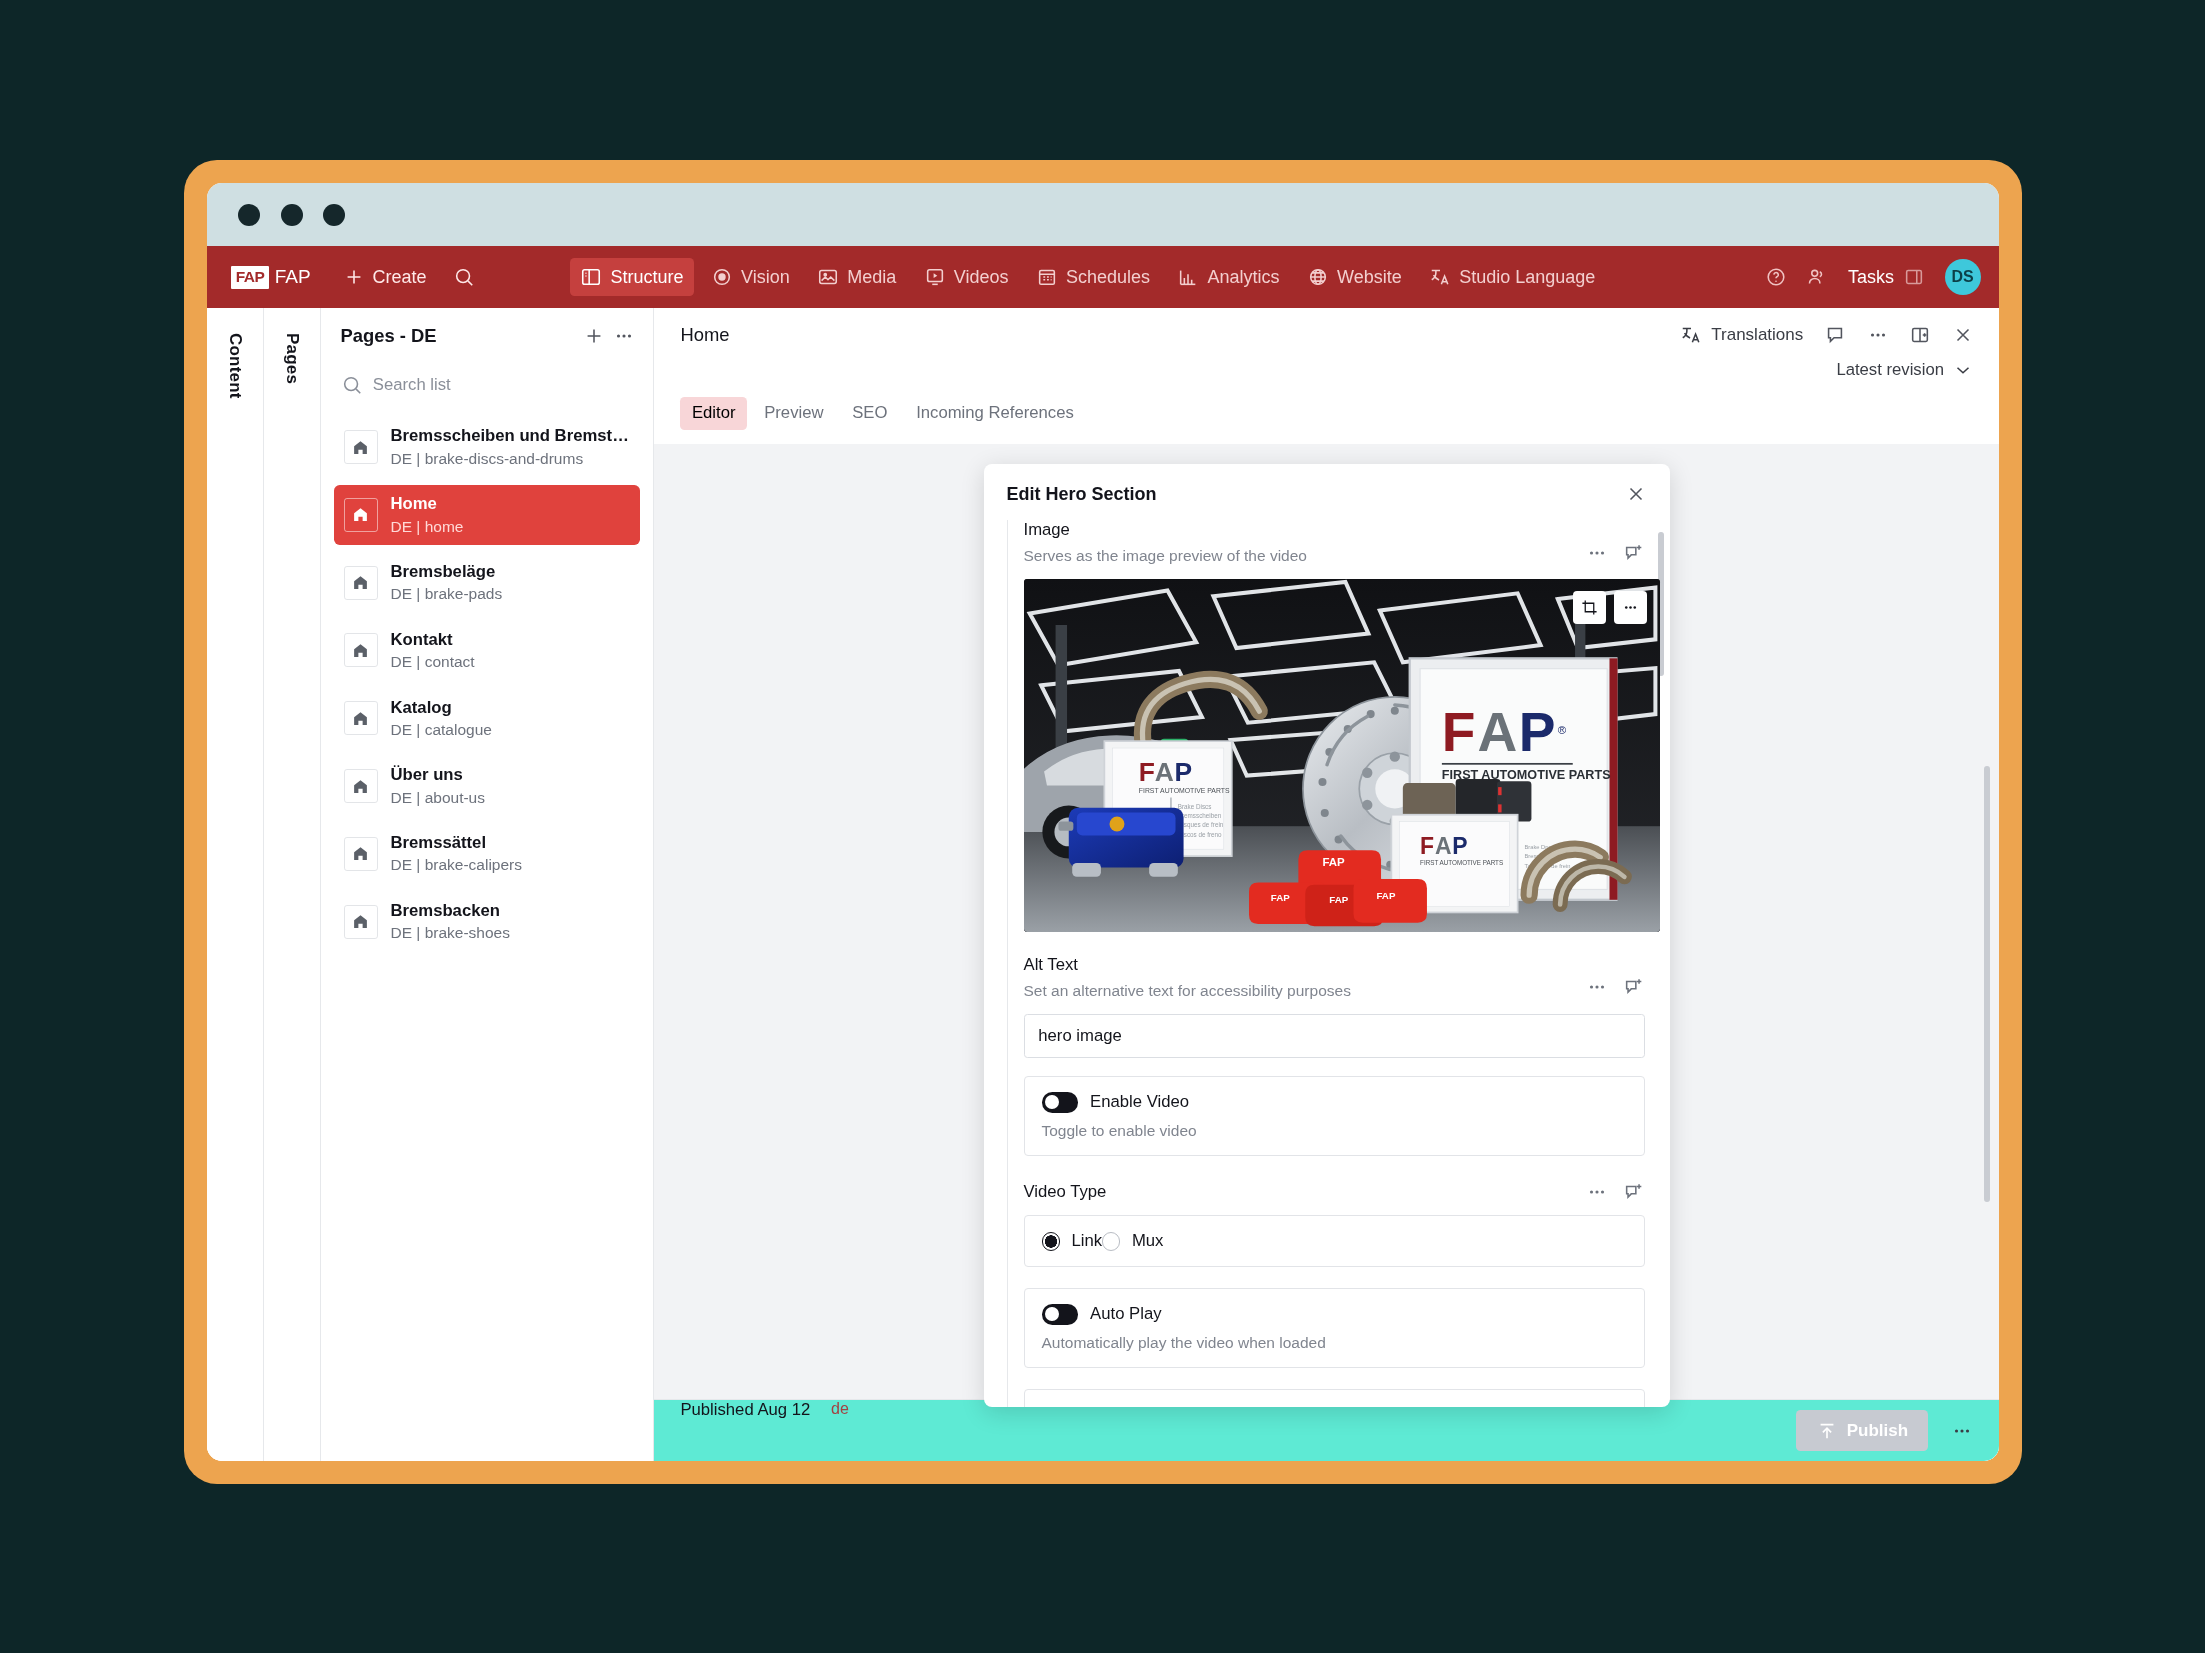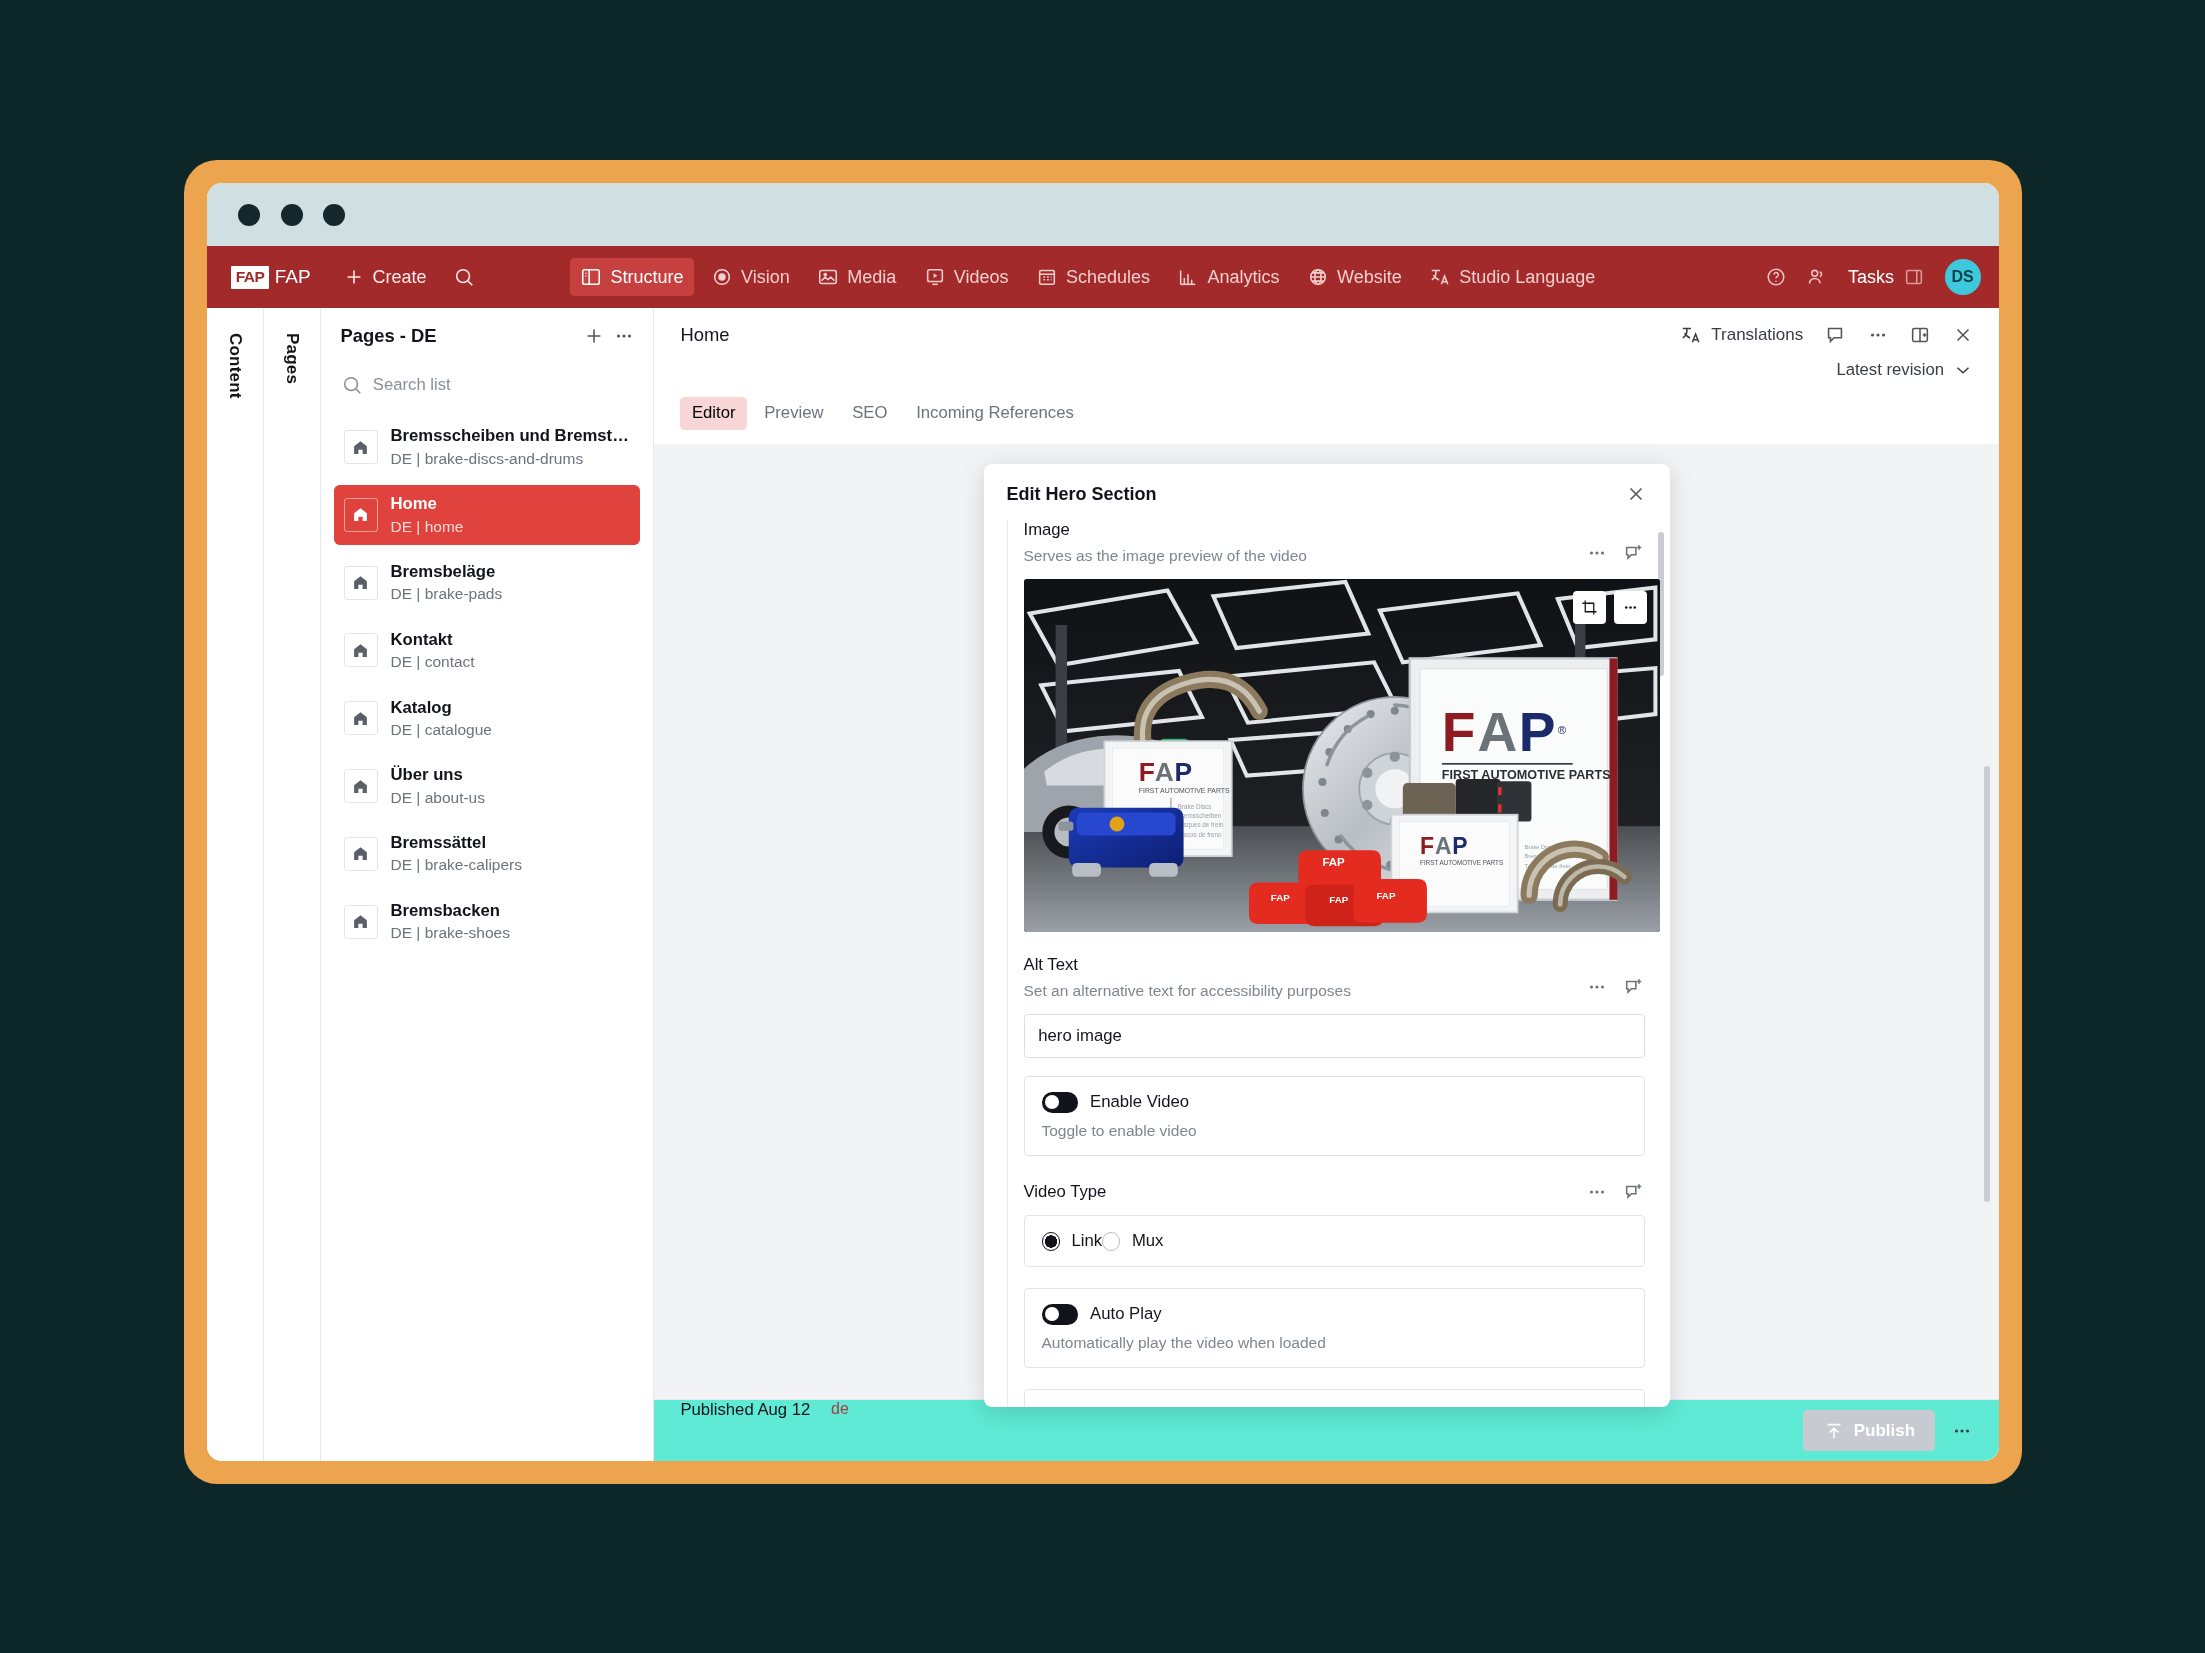--- a/index.html
+++ b/index.html
@@ -217,21 +217,21 @@
   }
 
   
   #docfooter {
     height: 62px; border-top: 0.6px solid #e6e8eb;
     display: flex; padding: 0 26.4px;
     flex: 0 0 auto; background: #5eead4;
   }
   .pub-text { font-size: 16.7px; color: #13141b; }
   .pub-lang { font-size: 16px; color: #a34142; margin-left: 20.7px; }
-  .footer-right { margin-left: auto; display: flex; align-items: center; gap: 16px; }
+  .footer-right { margin-left: auto; display: flex; align-items: center; gap: 23px; }
   .publish-btn {
     background: #c7cad1; color: #fff; border-radius: 4.6px;
     height: 41px; display: flex; align-items: center; gap: 9.2px;
     padding: 0 19.5px; font-size: 17px; font-weight: 600;
   }
   .right-scroll {
     position: absolute; right: 9.2px; top: 322px;
     width: 5.7px; height: 436px; background: #c9ccd2; border-radius: 2.9px;
   }
 </style>

